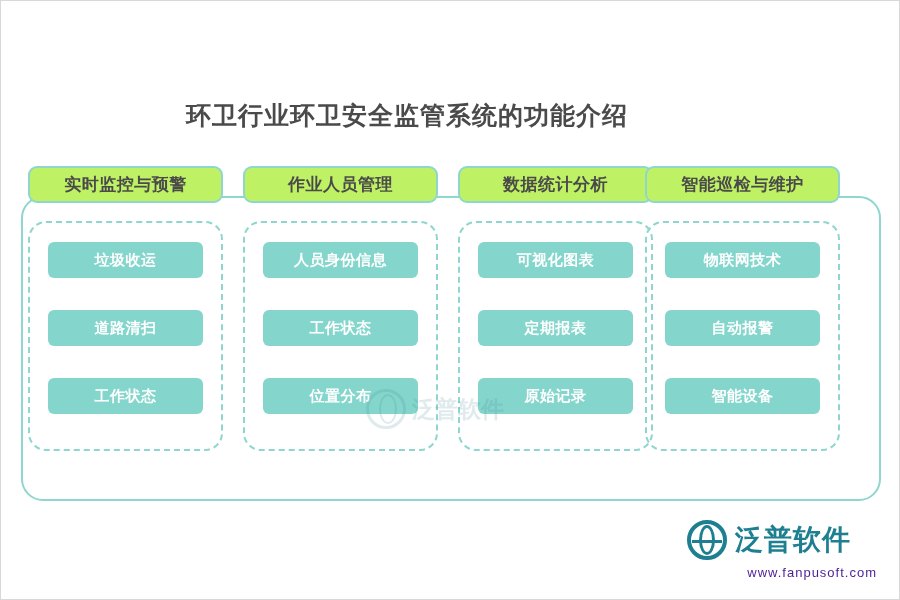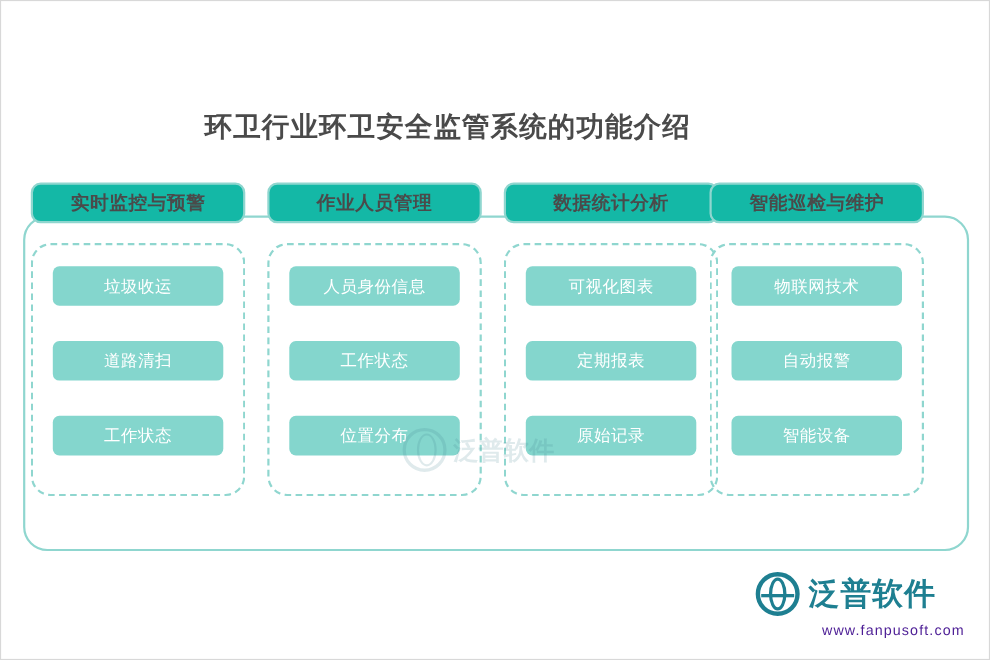--- a/index.html
+++ b/index.html
@@ -65,21 +65,21 @@
   .col-0 { left: 7px; }
   .col-1 { left: 222px; }
   .col-2 { left: 437px; }
   .col-3 { left: 624px; }
 
   .col-header {
     position: relative;
     height: 37px;
     border: 2px solid #8fd6cf;
     border-radius: 9px;
-    background: #14b8a6;
+    background: #bef264;
     display: flex;
     align-items: center;
     justify-content: center;
     box-sizing: border-box;
     z-index: 4;
   }
   .col-header span {
     font-size: 17px;
     font-weight: bold;
     color: #4a4a4a;
@@ -105,21 +105,21 @@
     background: #84d6cd;
     border-radius: 6px;
     display: flex;
     align-items: center;
     justify-content: center;
     box-sizing: border-box;
   }
   .chip:last-child { margin-bottom: 0; }
   .chip span {
     font-size: 15px;
-    font-weight: normal;
+    font-weight: bold;
     color: #ffffff;
     letter-spacing: 0.5px;
   }
 
   
   .watermark-center {
     position: absolute;
     left: 365px;
     top: 385px;
     width: 170px;

